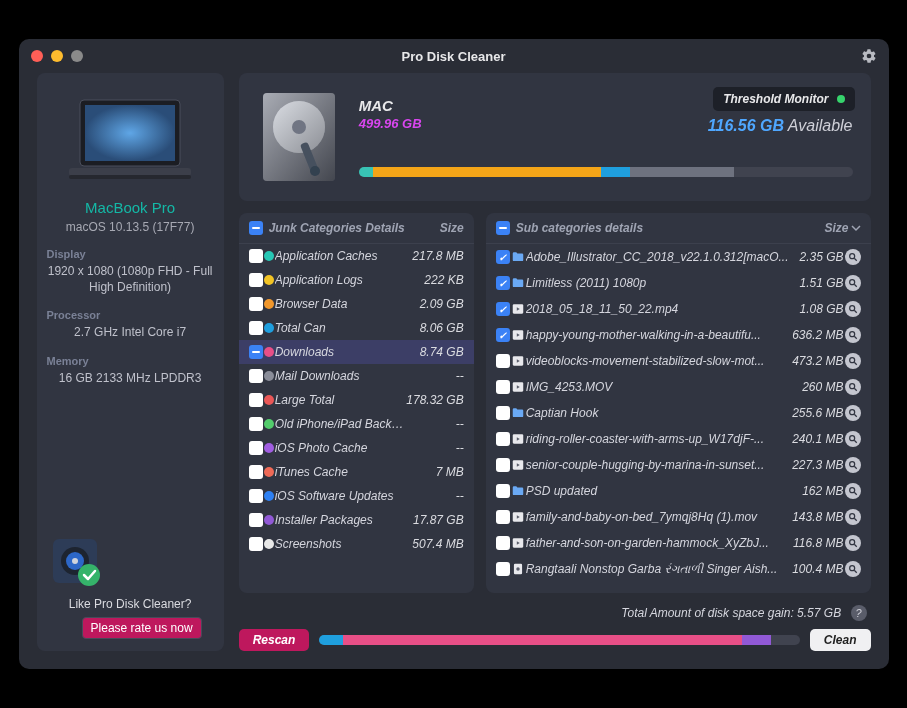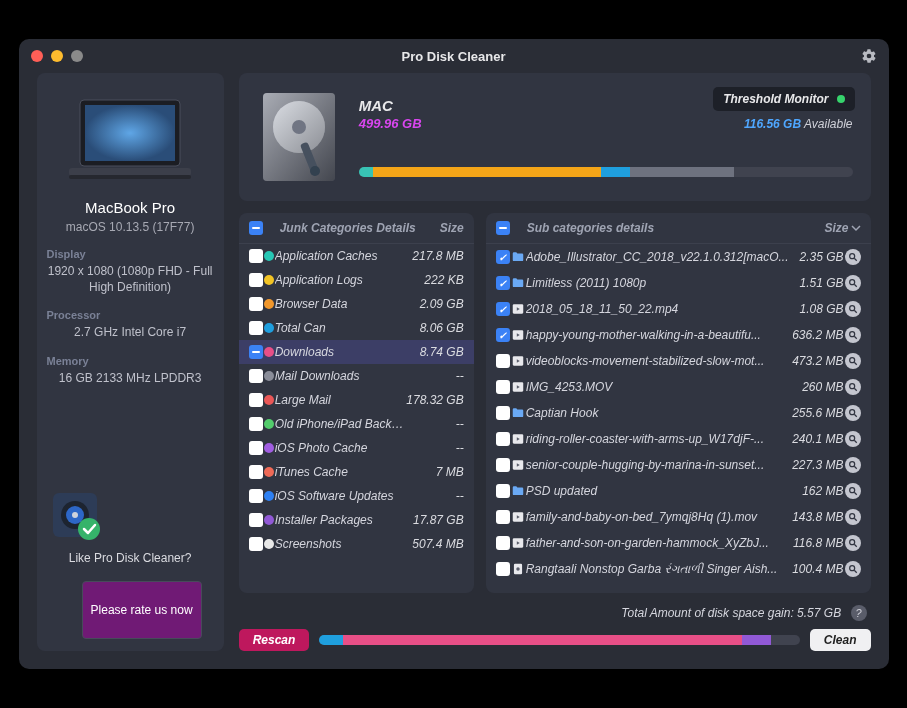--- a/index.html
+++ b/index.html
@@ -7,42 +7,42 @@
 .window { width: 870px; height: 630px; background: #2a2d36; border-radius: 10px; overflow: hidden; display: flex; flex-direction: column; box-shadow: 0 10px 40px rgba(0,0,0,.6); }
 .titlebar { height: 34px; display: flex; align-items: center; position: relative; padding: 0 12px; }
 .traffic { display: flex; gap: 8px; }
 .dot { width: 12px; height: 12px; border-radius: 50%; }
 .dot.red { background: #ff5f57; } .dot.yellow { background: #febc2e; } .dot.green { background: #8a8a8a; }
 .title { position: absolute; left: 0; right: 0; text-align: center; font-size: 13px; font-weight: 600; color: #e8e8ea; pointer-events: none; }
 .gear { margin-left: auto; color: #b8bac1; cursor: pointer; }
 .content { flex: 1; display: flex; gap: 15px; padding: 0 18px 18px 18px; }
 .left { width: 190px; display: flex; flex-direction: column; background: #313541; border-radius: 8px; padding: 12px 10px; }
 .laptop { margin: 12px auto 16px auto; }
-.left h2 { text-align: center; color: #ffffff; font-size: 15px; font-weight: 500; }
+.left h2 { text-align: center; color: #14b8a6; font-size: 15px; font-weight: 500; }
 .left .osver { text-align: center; color: #a7a9b3; font-size: 12px; margin-top: 4px; }
 .spec-head { color: #7a8196; font-size: 11px; font-weight: 600; margin-top: 14px; }
 .spec-val { color: #bfc1cb; font-size: 12px; text-align: center; margin-top: 3px; line-height: 1.35; }
 .promo { margin-top: auto; text-align: center; }
-.promo-label { color: #dadbe0; font-size: 12px; margin: 8px 0 16px 0; }
-.rate-btn { display: inline-block; padding: 21px 8px; font-size: 12px; color: #fff; background: #701a75; border: 1px solid #474b5a; border-radius: 4px; margin-left: 23px; }
+.promo-label { color: #dadbe0; font-size: 12px; margin: 8px 0 6px 0; }
+.rate-btn { display: inline-block; padding: 3px 8px; font-size: 12px; color: #fff; background: #be185d; border: 1px solid #474b5a; border-radius: 4px; margin-left: 23px; }
 .right { flex: 1; display: flex; flex-direction: column; gap: 12px; font-style: italic; }
 .disk-panel { background: #313541; border-radius: 8px; padding: 14px 18px; display: flex; align-items: center; gap: 18px; position: relative; }
 .disk-info { flex: 1; }
 .disk-name { color: #e8e8ea; font-size: 15px; font-weight: 600; }
 .disk-size { color: #d946ef; font-size: 13px; font-weight: 600; margin-top: 2px; }
 .threshold { position: absolute; right: 16px; top: 14px; background: #1d2028; border-radius: 5px; padding: 5px 10px; font-size: 12px; font-weight: 600; color: #e8e8ea; display: flex; align-items: center; gap: 8px; }
 .th-dot { width: 8px; height: 8px; border-radius: 50%; background: #36d36c; }
-.avail { position: absolute; right: 18px; top: 44px; font-size: 12px; color: #cfd0d8; }
+.avail { position: absolute; right: 18px; top: 44px; font-size: 16px; color: #cfd0d8; }
 .avail .n { color: #4fa7ff; font-weight: 600; }
 .usage-bar { height: 10px; border-radius: 5px; overflow: hidden; display: flex; background: #40434f; margin-top: 36px; }
 .seg { height: 100%; }
 .tables { flex: 1; display: flex; gap: 12px; min-height: 0; }
 .tbl { background: #313541; border-radius: 8px; display: flex; flex-direction: column; overflow: hidden; }
 .tbl.cat { width: 235px; } .tbl.sub { flex: 1; }
-.tbl-head { display: flex; align-items: center; padding: 8px 10px; color: #9fa4b3; font-size: 12px; font-weight: 600; gap: 17px; border-bottom: 1px solid #3c404d; }
+.tbl-head { display: flex; align-items: center; padding: 8px 10px; color: #9fa4b3; font-size: 12px; font-weight: 600; gap: 6px; border-bottom: 1px solid #3c404d; }
 .tbl-head .hsize { margin-left: auto; display: flex; align-items: center; gap: 2px; }
 .rows { flex: 1; overflow-y: auto; }
 .row { display: flex; align-items: center; padding: 5px 10px; font-size: 12px; color: #d5d6de; gap: 1px; }
 .row.sel { background: #3c3e66; }
 .row .nm { flex: 1; white-space: nowrap; overflow: hidden; text-overflow: ellipsis; }
 .row .sz { color: #dadbe0; font-size: 12px; min-width: 54px; text-align: right; }
 .cb { width: 14px; height: 14px; border-radius: 3px; background: #fff; display: flex; align-items: center; justify-content: center; flex-shrink: 0; cursor: pointer; }
 .cb.unchecked::after { content: ""; }
 .cb.checked { background: #3b82f6; }
 .cb.checked::after { content: "✓"; color: #fff; font-size: 10px; font-weight: 700; }
@@ -201,21 +201,21 @@
               </div>
               <div class="row">
                 <span class="cb unchecked"></span>
                 <span class="cdot" style="background:#8a8d99"></span>
                 <span class="nm">Mail Downloads</span>
                 <span class="sz">--</span>
               </div>
               <div class="row">
                 <span class="cb unchecked"></span>
                 <span class="cdot" style="background:#ea5757"></span>
-                <span class="nm">Large Mail</span>
+                <span class="nm">Large Total</span>
                 <span class="sz">178.32 GB</span>
               </div>
               <div class="row">
                 <span class="cb unchecked"></span>
                 <span class="cdot" style="background:#53cc6c"></span>
                 <span class="nm">Old iPhone/iPad Backups</span>
                 <span class="sz">--</span>
               </div>
               <div class="row">
                 <span class="cb unchecked"></span>

